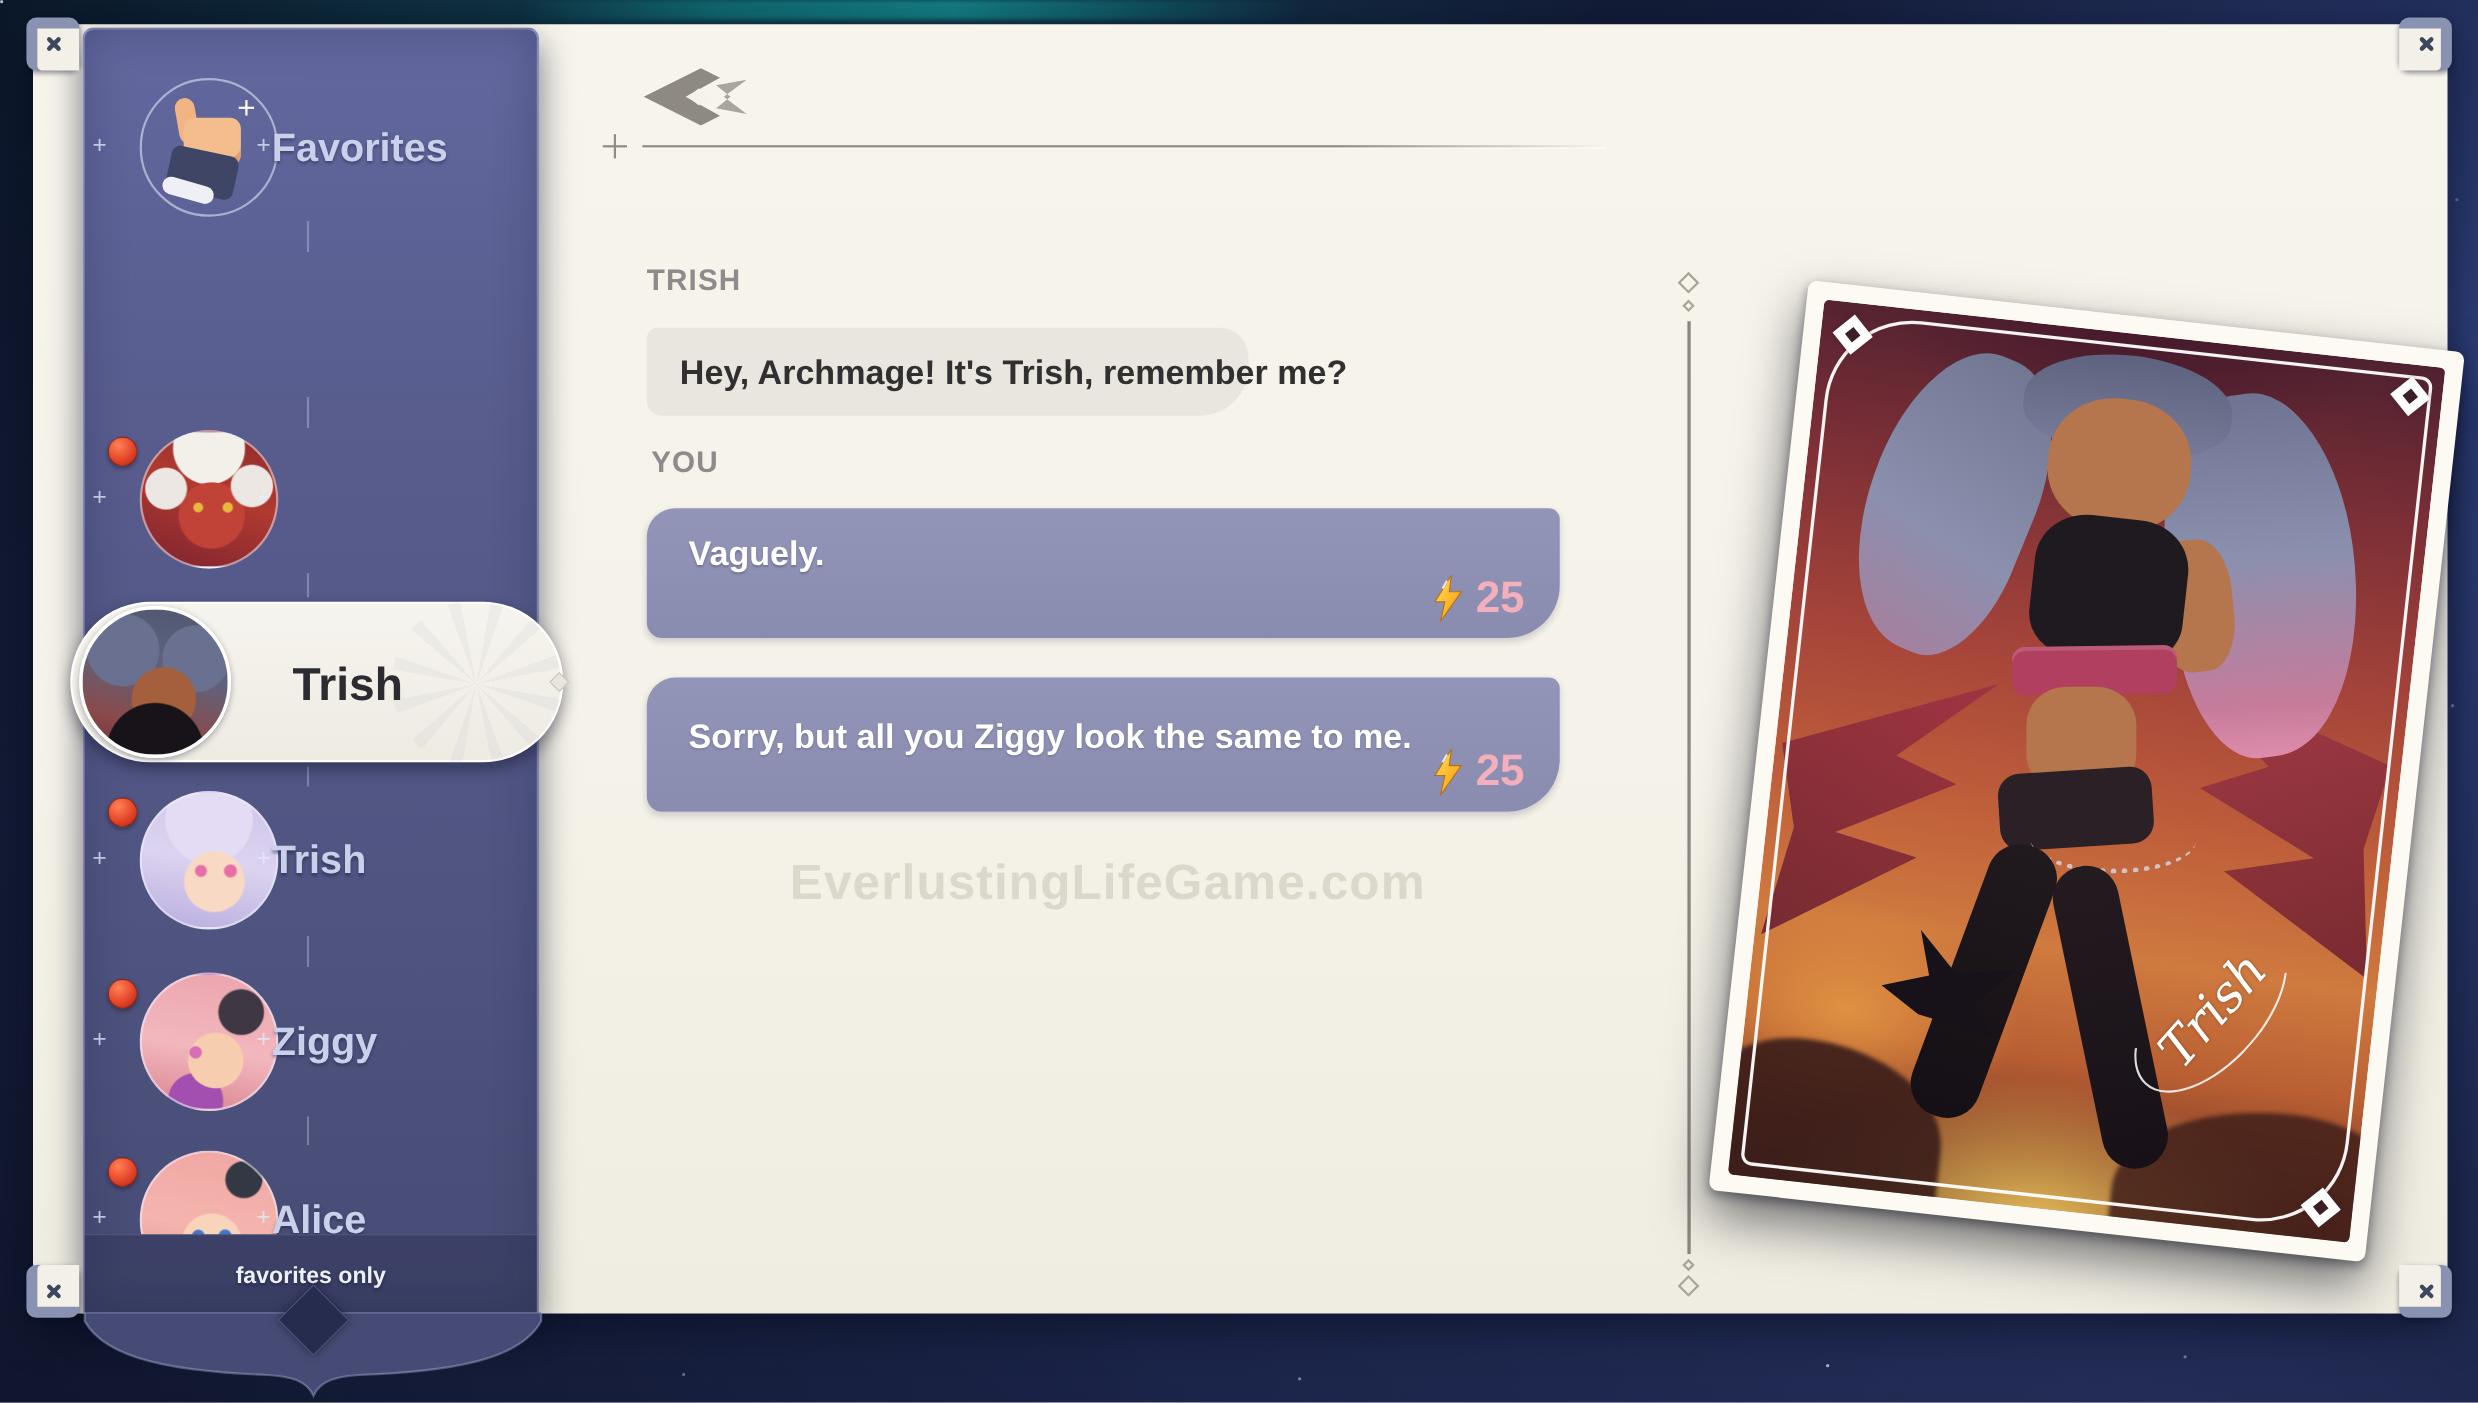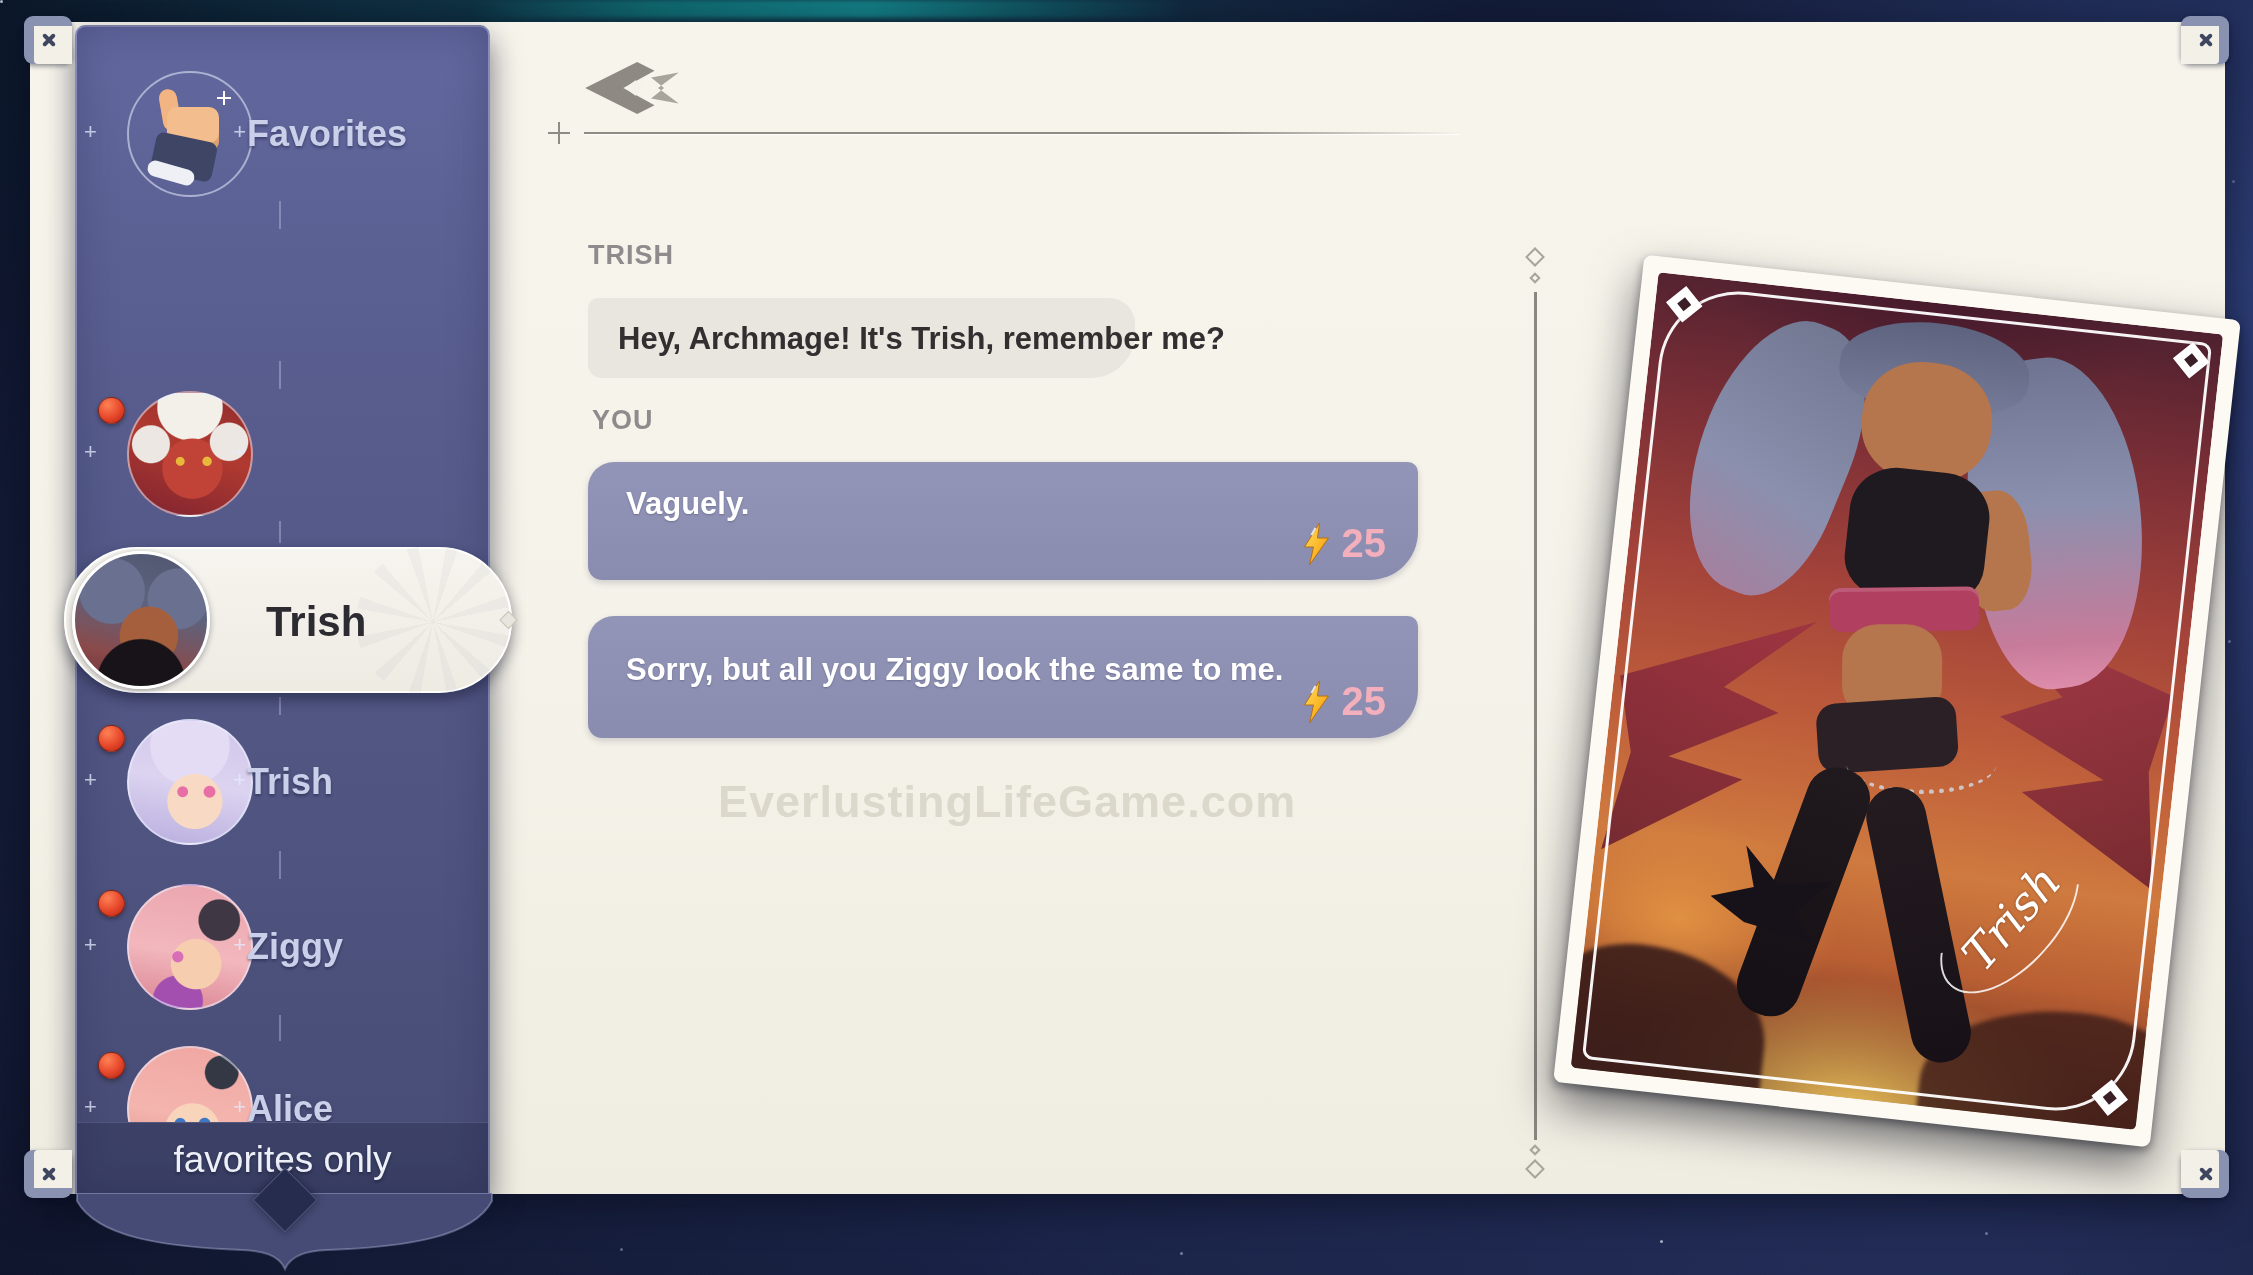--- a/index.html
+++ b/index.html
@@ -122,21 +122,21 @@
     background:repeating-conic-gradient(from 10deg, rgba(90,95,130,.09) 0 9deg, transparent 9deg 30deg); }
   .pill .avatar { left:6px; top:2px; width:138px; height:138px; border:3px solid #ffffff; box-shadow:0 2px 6px rgba(20,20,40,.35); }
   .pill-label { position:absolute; left:200px; top:0; height:146px; line-height:146px; font-size:42px; font-weight:700; color:#2c2b31; }
   .pill-tip { position:absolute; right:-5px; top:50%; width:13px; height:13px; transform:translateY(-50%) rotate(45deg);
     background:#e8e5dc; border:1px solid #c7c3b8; }
 
   
   .side-footer { position:absolute; left:0; top:1095px; width:100%; height:74px;
     background:rgba(22,27,56,.25); border-top:1px solid rgba(230,235,255,.14); }
   .side-footer .lbl { position:absolute; width:100%; text-align:center; top:50%; transform:translateY(-50%);
-    color:#eef0f8; font-size:37px; font-weight:400; text-shadow:0 2px 3px rgba(15,20,45,.5); cursor:pointer; }
+    color:#eef0f8; font-size:21px; font-weight:700; text-shadow:0 2px 3px rgba(15,20,45,.5); cursor:pointer; }
   .tail { position:absolute; left:-2px; top:1166px; width:419px; height:82px; }
   .tail-diamond { position:absolute; left:185px; top:1150px; width:46px; height:46px; transform:rotate(45deg);
     background:#262c4e; border:1px solid rgba(170,180,225,.3); box-shadow:0 0 8px rgba(10,14,30,.5); }
 
   
   .back-btn { position:absolute; left:580px; top:52px; width:104px; height:72px; cursor:pointer; }
   .orn-plus { position:absolute; left:548px; top:122px; width:22px; height:22px; }
   .orn-plus::before { content:""; position:absolute; left:10px; top:0; width:2px; height:22px; background:#8f8a84; }
   .orn-plus::after { content:""; position:absolute; left:0; top:10px; width:22px; height:2px; background:#8f8a84; }
   .orn-line { position:absolute; left:584px; top:132px; width:876px; height:2px;

